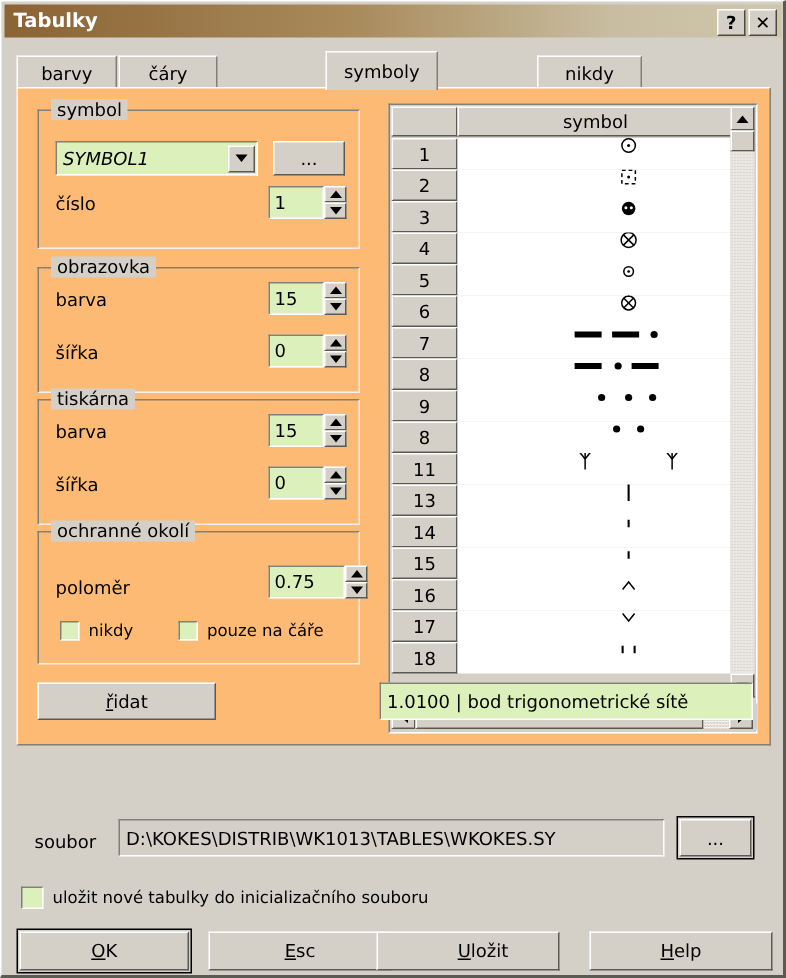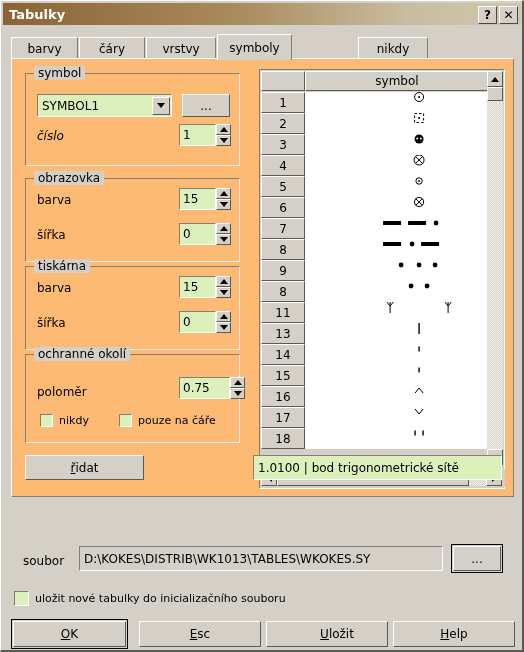--- a/index.html
+++ b/index.html
@@ -326,41 +326,40 @@
     <span class="titlebar-text">Tabulky</span>
     <div class="tb-buttons">
       <div class="tb-btn">?</div>
       <div class="tb-btn">✕</div>
     </div>
   </div>
 
   <div class="tabstrip">
     <div class="tab" style="left:0px;   width:67px;">barvy</div>
     <div class="tab" style="left:68px;  width:66px;">čáry</div>
-    <div class="tab" style="left:135px; width:70px;">vrstvy</div>
     <div class="tab active" style="left:206px; width:75px;">symboly</div>
     <div class="tab" style="left:282px; width:88px;margin-top:40px;">fonty</div>
     <div class="tab" style="left:347px; width:70px;">nikdy</div>
   </div>
 
   <div class="panel">
 
     <div class="group" style="left:13px; top:14px; width:215px; height:93px;">
       <span class="group-title">symbol</span>
 
-      <div class="combo" style="left:11px; top:20px; width:135px; height:23px;">
+      <div class="combo" style="left:11px; top:20px; width:135px; height:23px;font-style:italic;">
         <span class="combo-val">SYMBOL1</span>
         <span class="combo-arrow">
             <i class="tri-down"></i>
           </span>
       </div>
 
       <div class="btn" style="left:156px; top:20px; width:48px; height:23px;">...</div>
 
-      <span class="lbl" style="left:11px; top:55px;font-style:italic;">číslo</span>
+      <span class="lbl" style="left:11px; top:55px;">číslo</span>
 
       <div class="field" style="left:153px; top:50px; width:37px; height:22px;">1</div>
       <div class="spin" style="left:190px; top:50px; height:22px;">
         <div class="spin-btn">
             <i class="tri-up"></i>
           </div>
         <div class="spin-btn">
             <i class="tri-down"></i>
           </div>
       </div>
@@ -649,20 +648,20 @@
     <span class="cb" style="width:15px;height:15px;"></span>
     <span class="cb-label">uložit nové tabulky do inicializačního souboru</span>
   </div>
 
   <div class="btn default" style="left:12px; top:620px; width:113px; height:26px;">
     <span><span class="u">O</span>K</span>
   </div>
   <div class="btn" style="left:138px; top:620px; width:122px; height:26px;">
     <span><span class="u">E</span>sc</span>
   </div>
-  <div class="btn" style="left:265px; top:620px; width:122px; height:26px;padding-left:20px;">
+  <div class="btn" style="left:250px; top:620px; width:122px; height:26px;padding-left:20px;">
     <span><span class="u">U</span>ložit</span>
   </div>
   <div class="btn" style="left:392px; top:620px; width:122px; height:26px;">
     <span><span class="u">H</span>elp</span>
   </div>
 
 </div>
 
 </body></html>

